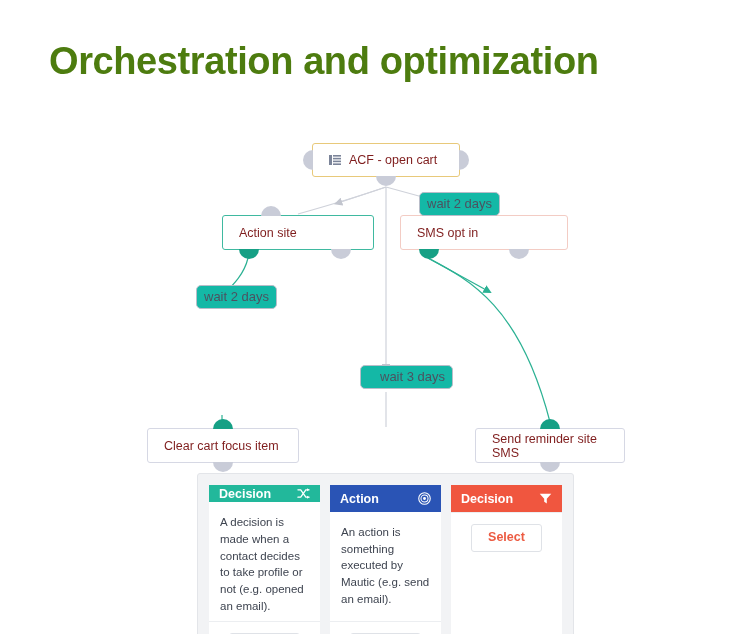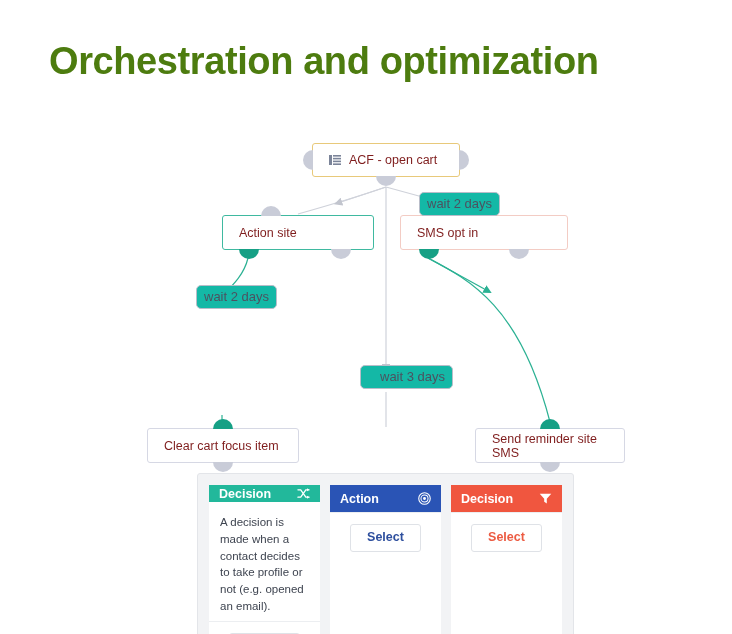--- a/index.html
+++ b/index.html
@@ -303,20 +303,21 @@
       <div class="card-header" style="background:#2a54b5;">
         <span>Action</span>
         <span class="card-header-icon">
           <svg viewBox="0 0 14 14" width="13" height="13" xmlns="http://www.w3.org/2000/svg">
             <circle cx="7" cy="7" r="6.2" fill="none" stroke="#ffffff" stroke-width="1.2"></circle>
             <circle cx="7" cy="7" r="3.8" fill="none" stroke="#ffffff" stroke-width="1.1"></circle>
             <circle cx="7" cy="7" r="1.6" fill="#ffffff"></circle>
           </svg>
         </span>
       </div>
+      <div class="card-body">An action is something executed by Mautic (e.g. send an email).</div>
       <div class="card-footer">
         <button class="select-btn" style="color:#2e4f9e;">Select</button>
       </div>
     </div>
 
     <div class="card">
       <div class="card-header" style="background:#f0563f;">
         <span>Decision</span>
         <span class="card-header-icon">
           <svg viewBox="0 0 14 14" width="13" height="13" xmlns="http://www.w3.org/2000/svg">

